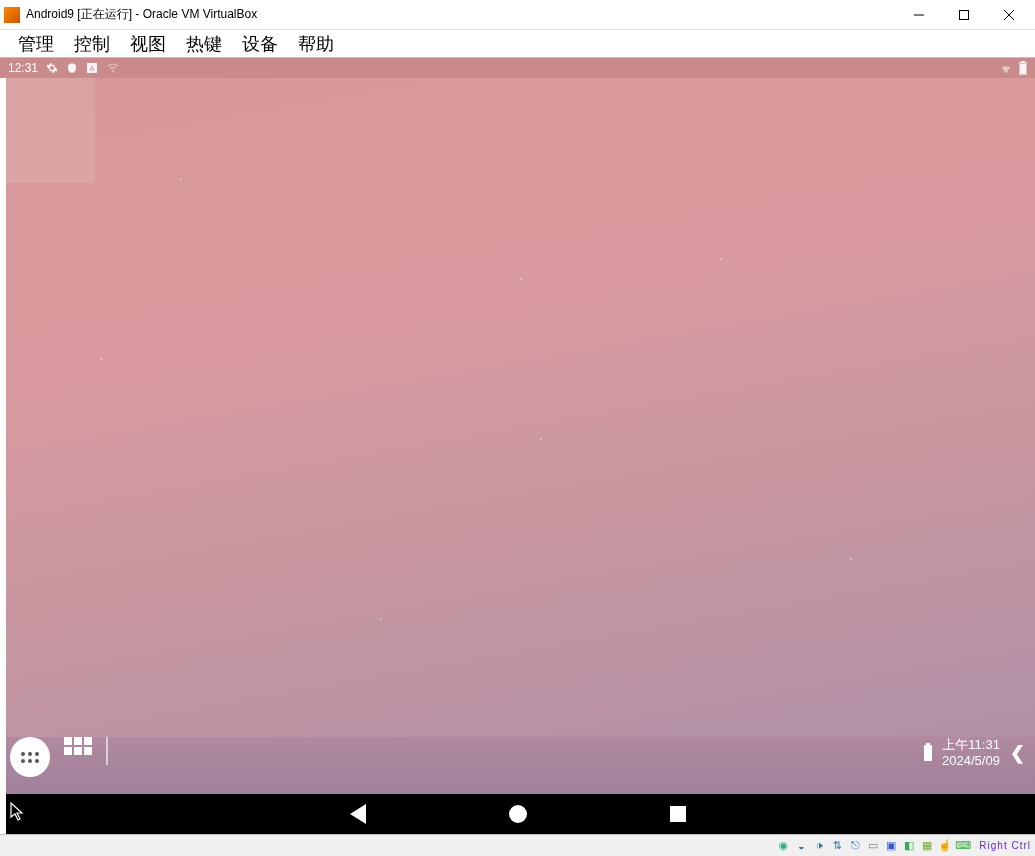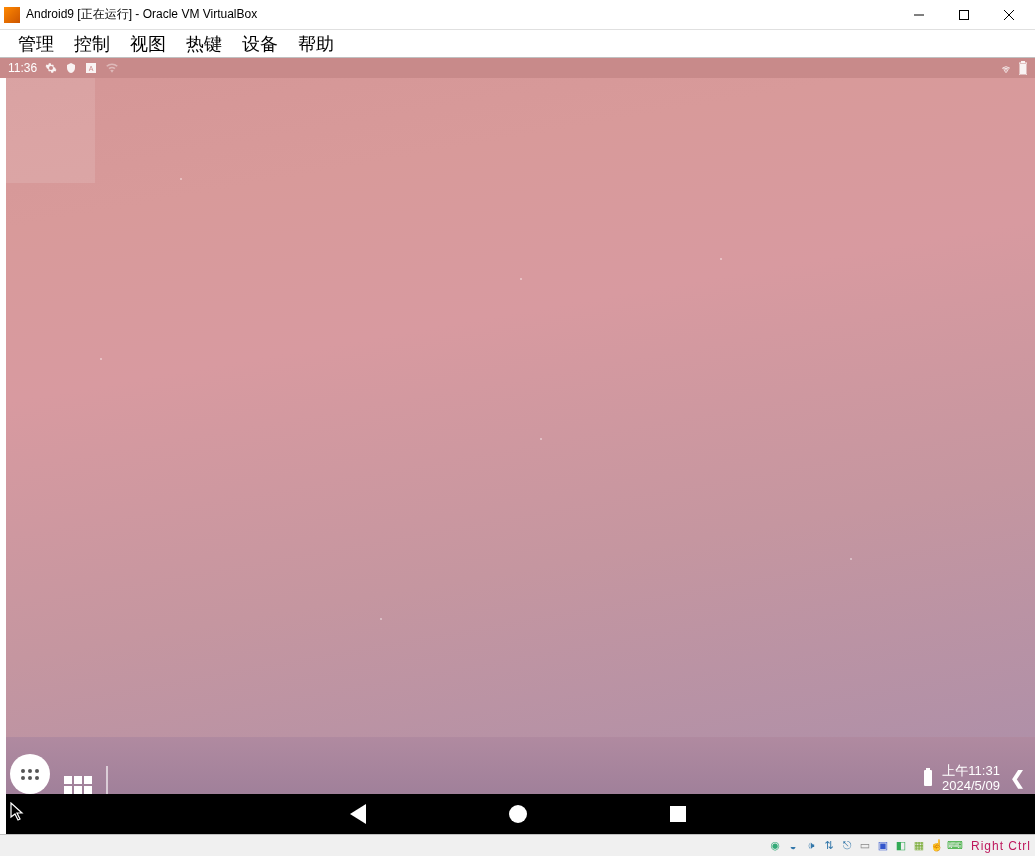--- a/index.html
+++ b/index.html
@@ -125,21 +125,21 @@
       position: absolute;
       width: 2px;
       height: 2px;
       background: rgba(255,255,255,0.5);
       border-radius: 50%;
     }
     .android-dock {
       height: 57px;
       background: linear-gradient(to bottom, #b08aa0 0%, #a0809a 100%);
       display: flex;
-      align-items: flex-end;
+      align-items: flex-start;
       padding: 0 10px;
       gap: 14px;
       position: relative;
     }
     .dock-apps-btn {
       width: 40px;
       height: 40px;
       background: #fff;
       border-radius: 50%;
       display: flex;
@@ -265,22 +265,22 @@
     .vb-icon {
       width: 16px;
       height: 16px;
       display: inline-flex;
       align-items: center;
       justify-content: center;
       font-size: 11px;
     }
     .vb-hostkey {
       margin-left: 6px;
-      font-size: 12px;
-      color: #be185d;
+      font-size: 10px;
+      color: #6d28d9;
       letter-spacing: 1px;
     }
     .left-edge-bar {
       position: absolute;
       left: 0;
       top: 58px;
       width: 6px;
       bottom: 22px;
       background: #fff;
       z-index: 2;
@@ -323,21 +323,21 @@
     <div class="menu-item">帮助</div>
   </div>
 
   <div class="left-edge-bar"></div>
 
   <div class="vm-display">
     <div class="android-area">
 
       <div class="android-statusbar">
         <div class="sb-left">
-          <span>11:36</span>
+          <span>12:31</span>
           <span class="sb-icon">
             <svg width="12" height="12" viewBox="0 0 24 24" fill="#fff">
                 <path d="M12 8a4 4 0 100 8 4 4 0 000-8zm9 4a9 9 0 01-.2 1.9l2 1.6-2 3.4-2.4-1a7 7 0 01-1.6.9l-.4 2.6h-4l-.4-2.6a7 7 0 01-1.6-.9l-2.4 1-2-3.4 2-1.6A9 9 0 013 12a9 9 0 01.2-1.9l-2-1.6 2-3.4 2.4 1a7 7 0 011.6-.9L7.6 2.6h4l.4 2.6a7 7 0 011.6.9l2.4-1 2 3.4-2 1.6A9 9 0 0121 12z"></path>
               </svg>
           </span>
           <span class="sb-icon">
             <svg width="12" height="12" viewBox="0 0 24 24" fill="#fff">
                 <path d="M12 2l8 4v6c0 5-3.4 9.6-8 10-4.6-.4-8-5-8-10V6l8-4z"></path>
               </svg>
           </span>

